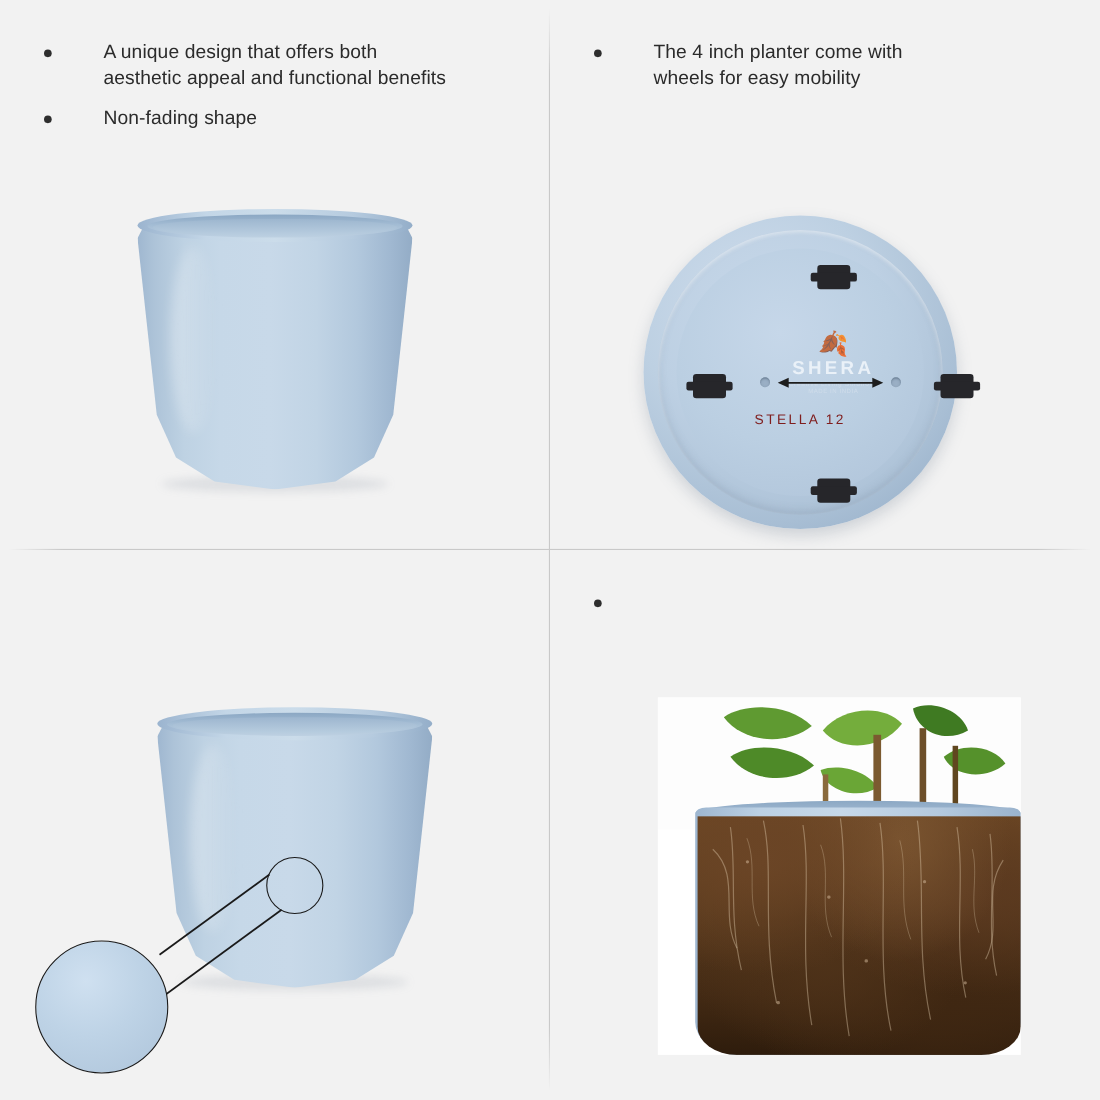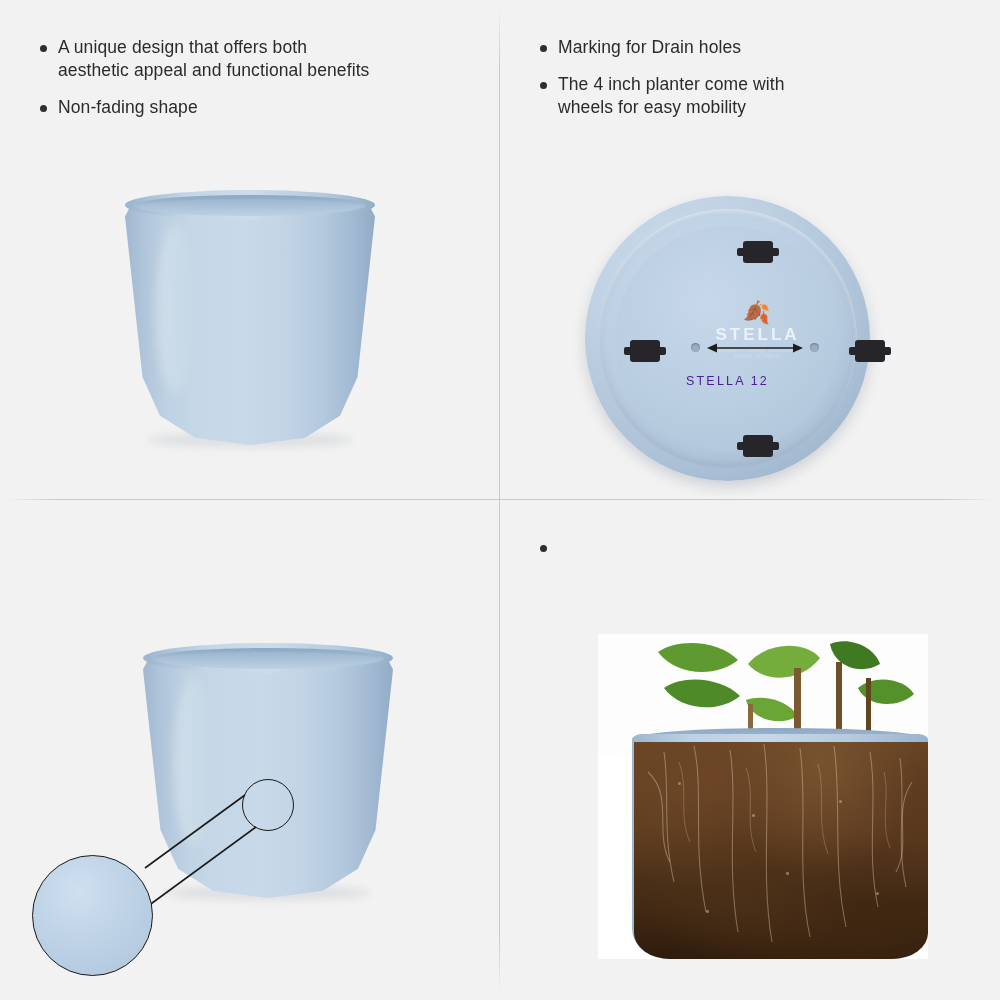--- a/index.html
+++ b/index.html
@@ -54,20 +54,21 @@
     position: absolute;
     left: 40px;
     top: 36px;
     width: 430px;
   }
   .q-tr .bullets, .q-br .bullets { left: 40px; width: 440px; }
   .bullet {
     display: flex;
     align-items: flex-start;
     margin-bottom: 14px;
+    gap: 36px;
   }
   .bullet .dot {
     flex: 0 0 auto;
     width: 7px;
     height: 7px;
     border-radius: 50%;
     background: #2e2e2e;
     margin-top: 9px;
     margin-right: 11px;
   }
@@ -261,21 +262,21 @@
     height: 14px;
   }
   .model-text {
     position: absolute;
     left: 0;
     top: 178px;
     width: 285px;
     text-align: center;
     font-size: 12.5px;
     letter-spacing: 2.2px;
-    color: #4c1d95;
+    color: #7f1d1d;
   }
 
   
   .callout-circle {
     position: absolute;
     left: 242px;
     top: 779px;
     width: 50px;
     height: 50px;
     border: 1.6px solid #1a1a1a;
@@ -387,43 +388,39 @@
         <div class="pot-rim-inner"></div>
         <div class="pot-rim-inner2"></div>
       </div>
     </div>
   </div>
 
   <div class="quad q-tr">
     <div class="bullets">
       <div class="bullet">
         <span class="dot"></span>
-        <span class="txt nowrap">Marking for Drain holes</span>
-      </div>
-      <div class="bullet">
-        <span class="dot"></span>
         <span class="txt nowrap">The 4 inch planter come with
 wheels for easy mobility</span>
       </div>
     </div>
   </div>
 
   <div class="base-wrap">
     <div class="base-outer"></div>
     <div class="base-ring"></div>
     <div class="base-inner">
 
       <div class="wheel wheel-top"></div>
       <div class="wheel wheel-bottom"></div>
       <div class="wheel wheel-left"></div>
       <div class="wheel wheel-right"></div>
 
       <div class="brand">
         <div class="brand-leaf">🍂</div>
-        <div class="brand-name">STELLA</div>
+        <div class="brand-name">SHERA</div>
         <div class="brand-sub">Creative Living Solutions</div>
         <div class="brand-sub2">MADE IN INDIA</div>
       </div>
 
       <div class="hole hole-left"></div>
       <div class="hole hole-right"></div>
 
       <svg class="arrow" viewBox="0 0 96 14">
         <line x1="8" y1="7" x2="88" y2="7" stroke="#1d1d1d" stroke-width="1.6"></line>
         <polygon points="0,7 10,2.5 10,11.5" fill="#1d1d1d"></polygon>

